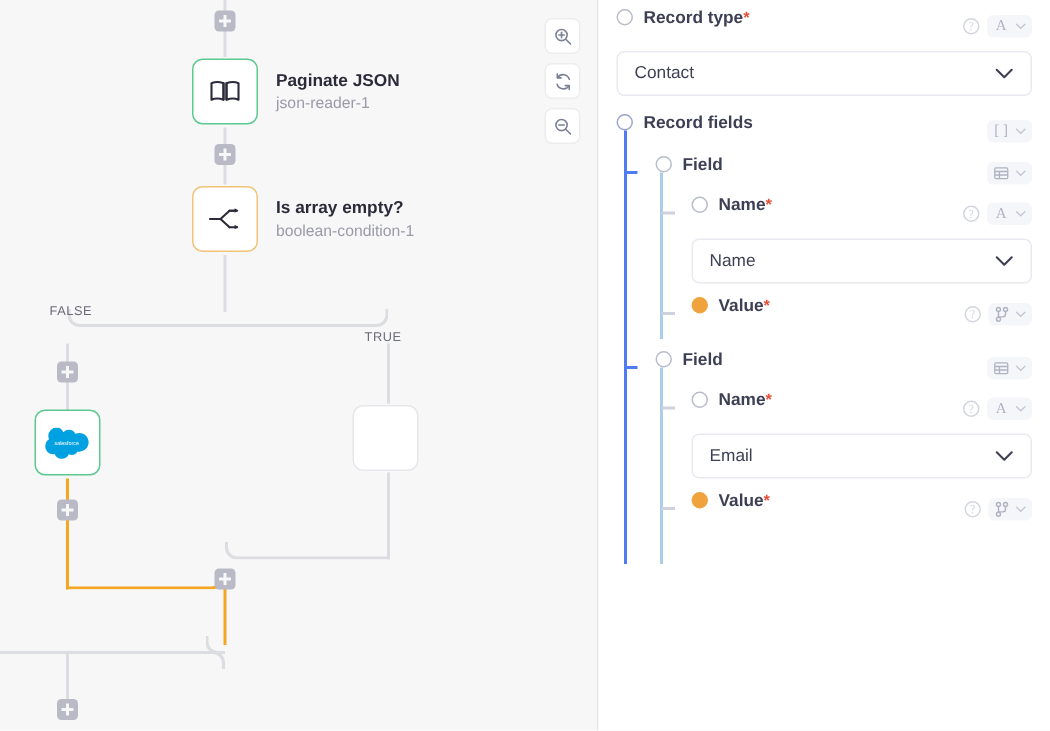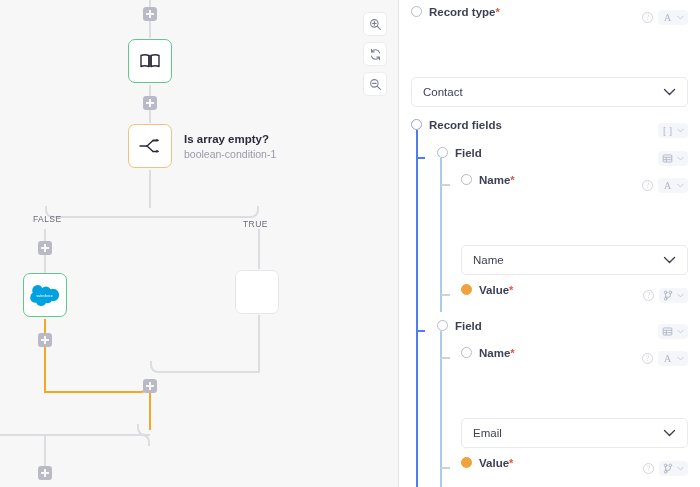--- a/index.html
+++ b/index.html
@@ -160,21 +160,21 @@
   .field-box {
     height: 30px;
     border: 1px solid #e8eaf0; border-radius: 5px;
     background: #fff;
     display: flex; align-items: center;
     padding: 0 11px;
     font-size: 11.5px; color: #3d3f54;
     cursor: text;
     position: relative;
   }
-  .field-box.select { cursor: pointer; margin-top: 43px; }
+  .field-box.select { cursor: pointer; }
   .field-box .chev {
     position: absolute; right: 11px; top: 50%; transform: translateY(-50%);
   }
   .field-value { white-space: nowrap; overflow: hidden; }
 
   
   .tree-line {
     position: absolute; width: 1.5px; top: 0; bottom: 0;
   }
   .tree-line.l1 { background: #4d7cf3; }
@@ -204,20 +204,24 @@
     <div class="plus" style="left:143px; top:7px;"></div>
 
     <div class="node" style="left:128px; top:39px;">
       <div class="node-box green">
         <svg width="24" height="24" viewBox="0 0 24 24" fill="none" stroke="#2b2b3a" stroke-width="1.4" stroke-linecap="round" stroke-linejoin="round">
           <path d="M3 6.5c2.5-1.1 5-1.1 8 0v11c-3-1.1-5.5-1.1-8 0z"></path>
           <path d="M21 6.5c-2.5-1.1-5-1.1-8 0v11c3-1.1 5.5-1.1 8 0z"></path>
           <line x1="11" y1="6.6" x2="11" y2="17.4"></line>
           <line x1="13" y1="6.6" x2="13" y2="17.4"></line>
         </svg>
+      </div>
+      <div class="node-text">
+        <div class="node-title">Paginate JSON</div>
+        <div class="node-sub">json-reader-1</div>
       </div>
     </div>
 
     <div class="edge v" style="left:149px; top:85px; height:38px;"></div>
     <div class="plus" style="left:143px; top:96px;"></div>
 
     <div class="node" style="left:128px; top:124px;">
       <div class="node-box orange">
         <svg width="26" height="24" viewBox="0 0 26 24" fill="none" stroke="#2b2b3a" stroke-width="1.4" stroke-linecap="round" stroke-linejoin="round">
           <line x1="3" y1="12" x2="10" y2="12"></line>
@@ -233,21 +237,21 @@
       <div class="node-text">
         <div class="node-title">Is array empty?</div>
         <div class="node-sub">boolean-condition-1</div>
       </div>
     </div>
 
     <div class="edge v" style="left:149px; top:170px; height:38px;"></div>
     <div class="corner bl" style="left:45px; top:206px; width:105px; height:12px;"></div>
     <div class="corner br" style="left:149px; top:206px; width:110px; height:12px;"></div>
 
-    <div class="branch-label" style="left:33px; top:214px;">FALSE</div>
+    <div class="branch-label" style="left:33px; top:202px;">FALSE</div>
     <div class="branch-label" style="left:243px; top:219px;">TRUE</div>
 
     <div class="edge v" style="left:44px; top:229px; height:45px;"></div>
     <div class="plus" style="left:38px; top:241px;"></div>
 
     <div class="edge v" style="left:258px; top:229px; height:40px;"></div>
 
     <div class="node" style="left:23px; top:273px;">
       <div class="node-box green">
         <svg width="30" height="21" viewBox="0 0 30 21">

